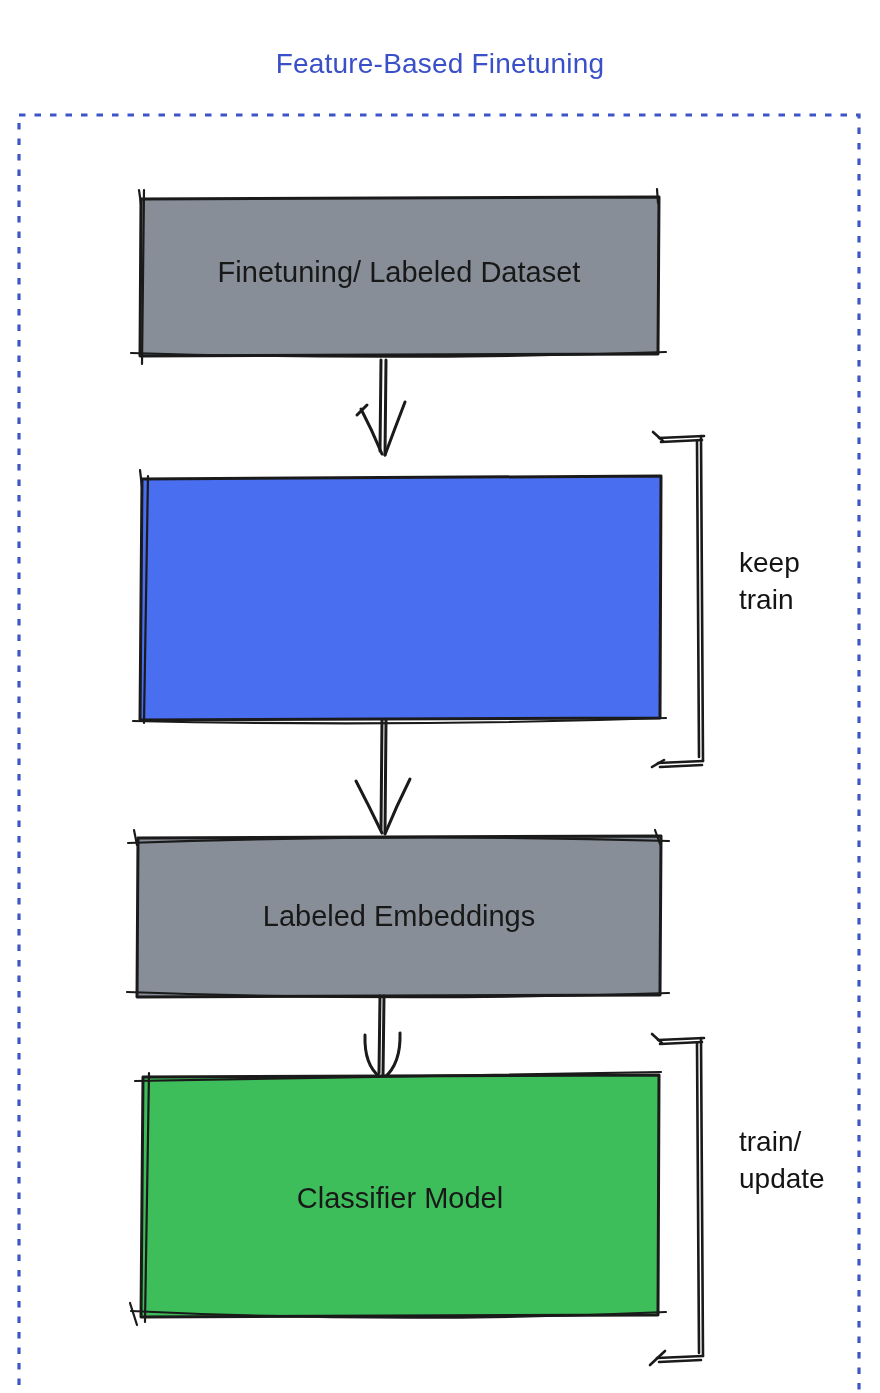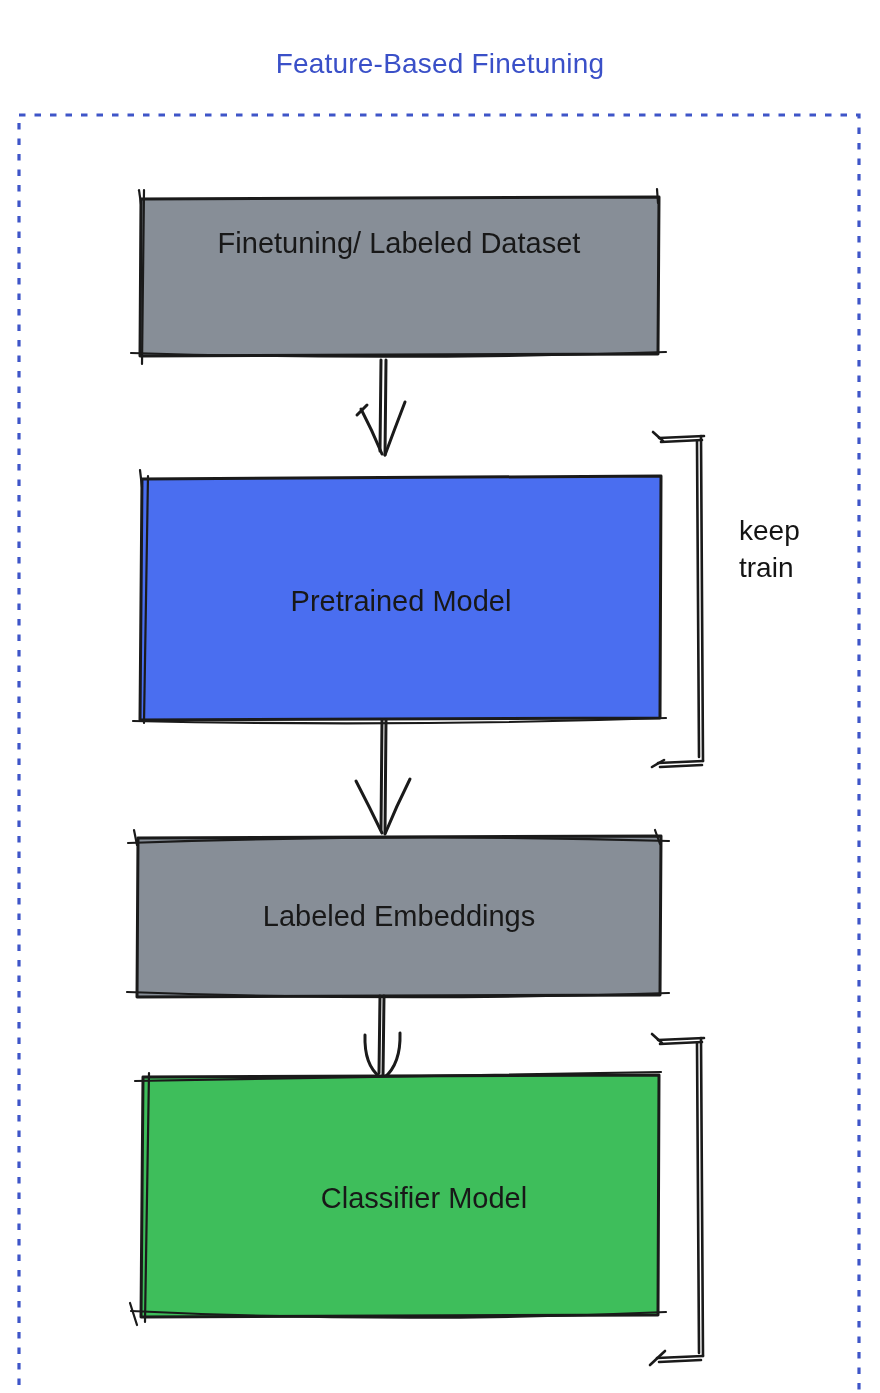--- a/index.html
+++ b/index.html
@@ -24,31 +24,31 @@
     letter-spacing:0.2px;
   }
   .box-label{
     position:absolute;
     text-align:center;
     font-size:29px;
     color:#181818;
     line-height:34px;
     white-space:nowrap;
   }
-  .box-label.b1{left:138px;top:202px;width:522px;}
+  .box-label.b1{left:138px;top:231px;width:522px;}
   .box-label.b2{left:140px;top:560px;width:522px;}
   .box-label.b3{left:136px;top:875px;width:526px;}
-  .box-label.b4{left:140px;top:1157px;width:520px;padding-left:24px;}
+  .box-label.b4{left:140px;top:1157px;width:520px;}
   .annotation{
     position:absolute;
     font-size:28px;
     color:#141414;
     line-height:37px;
   }
-  .annotation.a1{left:739px;top:488px;}
+  .annotation.a1{left:739px;top:520px;}
   .annotation.a2{left:739px;top:1099px;}
   .ink path, .ink rect{fill:none;stroke-linecap:round;stroke-linejoin:round;}
   path.boxfill{stroke-width:3;}
   path.over{stroke-width:2.2;}
   path.arrow{stroke-width:3;}
   path.brk{stroke-width:2.6;}
 </style>
 </head>
 <body>
 
@@ -130,22 +130,25 @@
       <path class="brk" d="M703,1332 L657,1334"></path>
       <path class="brk" d="M659,1338 L701,1336"></path>
       <path class="brk" d="M650,1341 L665,1327"></path>
       <path class="brk" d="M652,1010 L662,1019"></path>
     </g>
   </svg>
 
   <div class="diagram-title" style="color: rgb(58, 80, 200);">Feature-Based Finetuning</div>
 
   <div class="box-label b1">Finetuning/ Labeled Dataset</div>
-  <div class="box-label b2">Pretrained Model</div>
   <div class="box-label b3">Labeled Embeddings</div>
   <div class="box-label b4">Classifier Model</div>
 
   <div class="annotation a1">
     <div>keep</div>
     <div>train</div>
   </div>
+  <div class="annotation a2">
+    <div>train/</div>
+    <div>update</div>
+  </div>
 
 </div>
 
 </body></html>

